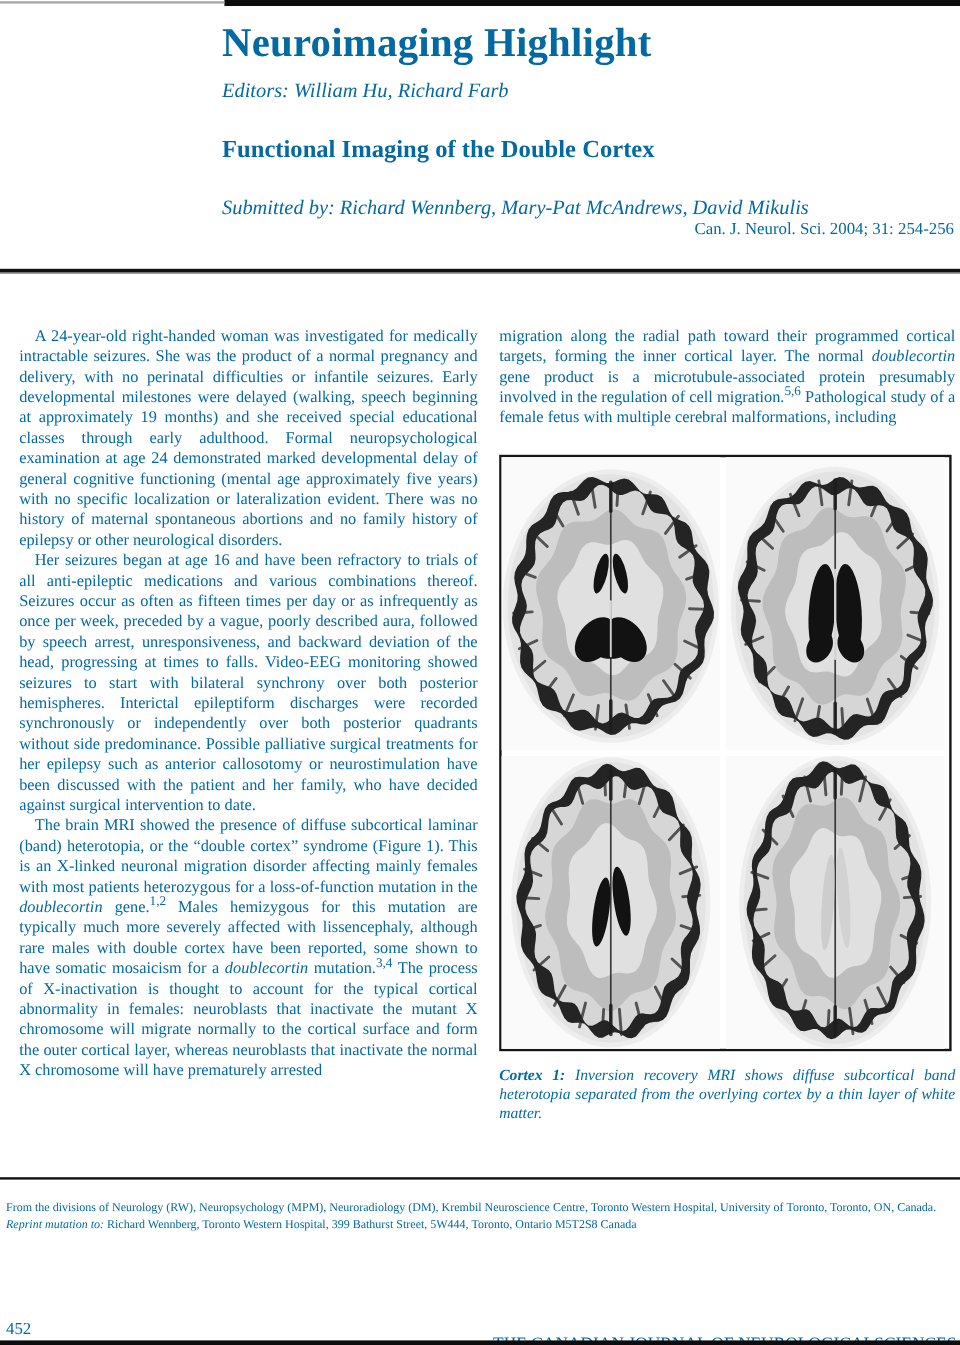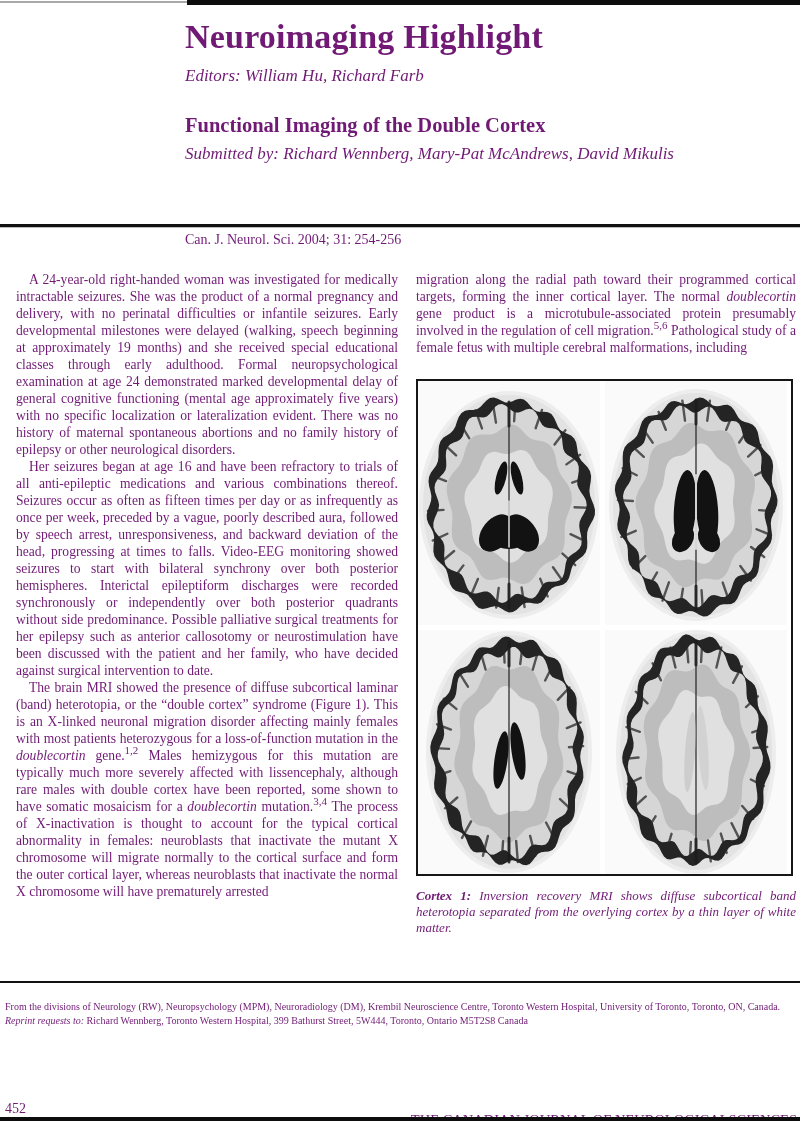--- a/index.html
+++ b/index.html
@@ -1,28 +1,28 @@
 <!DOCTYPE html>
 <html><head>
 <meta charset="utf-8">
 <style>
   html,body{margin:0;padding:0;background:#e9e9e9;}
   .page{
     position:relative;width:800px;height:1121px;background:#ffffff;
     margin:0 auto;overflow:hidden;
-    font-family:"Liberation Serif","DejaVu Serif",serif;color:#701a75;
+    font-family:"Liberation Serif","DejaVu Serif",serif;color:#0369a1;
   }
   .topbar-black{position:absolute;left:187px;top:0;width:613px;height:5px;background:#0d0d0d;}
   .topbar-gray{position:absolute;left:0;top:1px;width:187px;height:2px;background:#a9a9a9;}
   .hdr{position:absolute;left:185px;right:5px;}
   .section-title{top:18px;font-size:34px;font-weight:bold;letter-spacing:0.2px;}
   .editors{top:66px;font-size:17px;font-style:italic;}
   .article-title{top:114px;font-size:20.5px;font-weight:bold;}
-  .submitted{top:144px;font-size:17px;font-style:italic;}
-  .citation{top:184px;font-size:14px;text-align:left;margin-top:48px;}
+  .submitted{top:163px;font-size:17px;font-style:italic;}
+  .citation{top:184px;font-size:14px;text-align:right;}
   .rule-thick{position:absolute;left:0;top:224px;width:800px;height:3px;background:#111;border-bottom:1px solid #bbb;}
   .col{position:absolute;top:271px;font-size:13.6px;line-height:17px;text-align:justify;font-family:Liberation Serif, serif;}
   .col-left{left:16px;width:382px;}
   .col-right{left:416px;width:380px;}
   .col p{margin:0;text-indent:13px;}
   .col p.noindent{text-indent:0;}
   sup{font-size:11px;line-height:0;vertical-align:super;}
   .fig-frame{
     margin-top:23px;width:373px;border:2px solid #161616;background:#ffffff;
     display:grid;grid-template-columns:182px 182px;grid-template-rows:244px 244px;gap:5px;
@@ -227,21 +227,21 @@
         </div>
     </div>
 
     <div class="fig-caption"><span style="font-style: italic; font-weight: bold;">Cortex 1: </span><span style="font-style: italic; margin-top: 40px;">Inversion recovery MRI shows diffuse subcortical band heterotopia separated from the overlying cortex by a thin layer of white matter.</span></div>
   </div>
 
   <div class="rule-foot"></div>
 
   <div class="footnote">
     <p class="ln">From the divisions of Neurology (RW), Neuropsychology (MPM), Neuroradiology (DM), Krembil Neuroscience Centre, Toronto Western Hospital, University of Toronto, Toronto, ON, Canada.</p>
-    <p class="ln"><span style="font-style: italic;">Reprint requests to: </span><span>Richard Wennberg, Toronto Western Hospital, 399 Bathurst Street, 5W444, Toronto, Ontario M5T2S8 Canada</span></p>
+    <p class="ln"><span style="font-style: italic;">Reprint mutation to: </span><span>Richard Wennberg, Toronto Western Hospital, 399 Bathurst Street, 5W444, Toronto, Ontario M5T2S8 Canada</span></p>
   </div>
 
   <div class="pageline">
     <span class="pnum">452</span>
     <span class="jname">THE CANADIAN JOURNAL OF NEUROLOGICALSCIENCES</span>
   </div>
   <div class="bottombar"></div>
 </div>
 
 </body></html>

